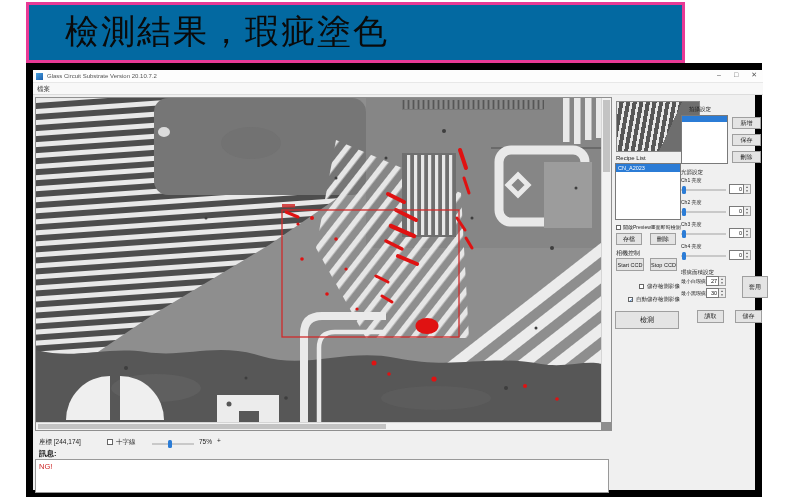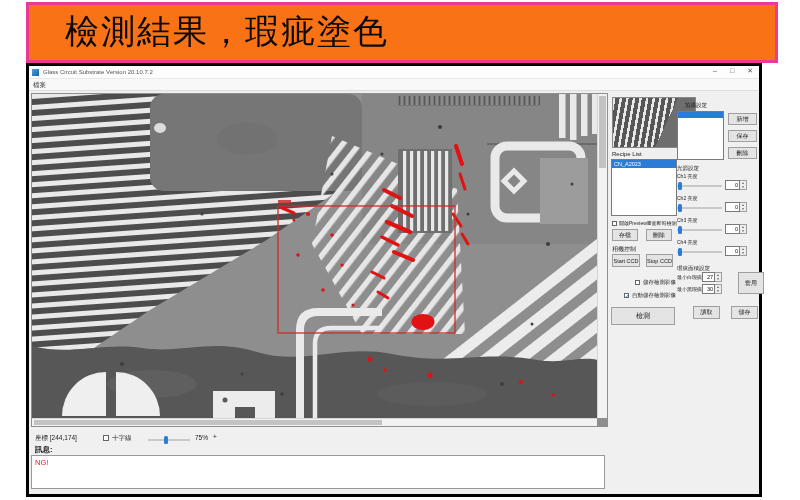--- a/index.html
+++ b/index.html
@@ -1,22 +1,22 @@
 <!DOCTYPE html>
 <html><head>
 <meta charset="utf-8">
 <style>
   html,body{margin:0;padding:0;}
   body{width:800px;height:500px;background:#ffffff;position:relative;overflow:hidden;
        font-family:"Liberation Sans", sans-serif;}
   .abs{position:absolute;box-sizing:border-box;}
-  .title-box{left:26px;top:2px;width:752px;height:61px;border:3px solid #e83a96;background:#f97316;}
+  .title-box{left:26px;top:2px;width:659px;height:61px;border:3px solid #e83a96;background:#0369a1;}
   .title-text{position:absolute;left:36px;top:4px;font-family:"Liberation Serif", serif;
               font-size:34px;color:#0a0a0a;letter-spacing:2px;white-space:nowrap;}
-  .app-box{left:26px;top:63px;width:736px;height:434px;border:3px solid #000000;background:#f0f0f0;}
+  .app-box{left:26px;top:63px;width:736px;height:434px;border:7px solid #000000;background:#f0f0f0;}
   .titlebar{left:0;top:0;width:730px;height:13px;background:#fdfdfd;border-bottom:1px solid #e8e8e8;}
   .app-icon{left:3px;top:3px;width:7px;height:7px;background:linear-gradient(135deg,#4aa3e0,#1b5fae);}
   .tb-title{left:14px;top:3px;font-size:6px;color:#555;white-space:nowrap;}
   .win-ctrls{right:6px;top:1px;display:flex;gap:13px;font-size:7px;color:#555;}
   .menubar{left:0;top:13px;width:730px;height:12px;background:#f8f8f8;border-bottom:1px solid #ddd;}
   .menu-item{left:4px;top:2px;font-size:6.5px;color:#333;}
   .viewport{left:2px;top:27px;width:577px;height:334px;border:1px solid #8f8f8f;background:#8e8e8e;overflow:hidden;}
   .vscroll{left:565px;top:0;width:10px;height:324px;background:#f2f2f2;border-left:1px solid #d5d5d5;}
   .vthumb{left:1px;top:2px;width:7px;height:72px;background:#c3c3c3;}
   .hscroll{left:0;top:324px;width:565px;height:8px;background:#f2f2f2;border-top:1px solid #d5d5d5;}

